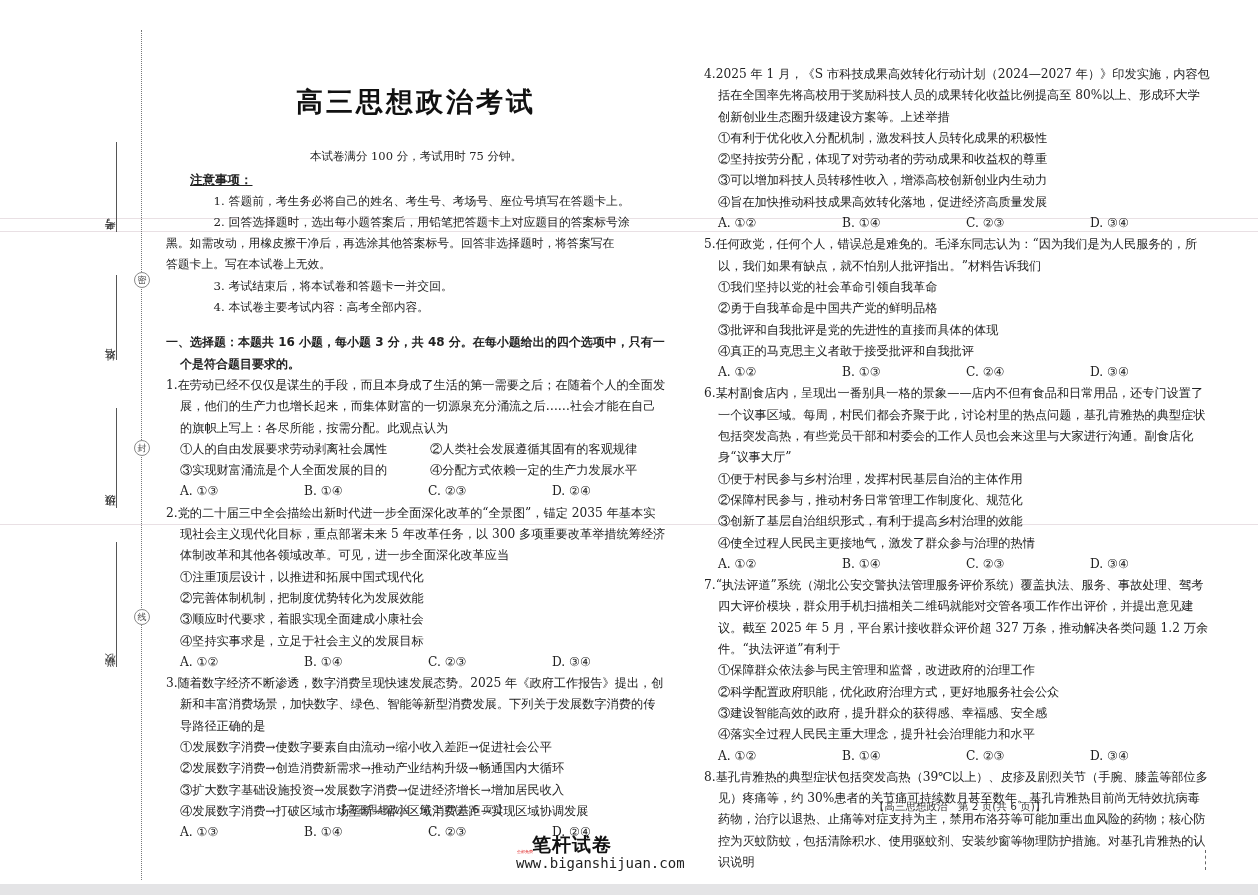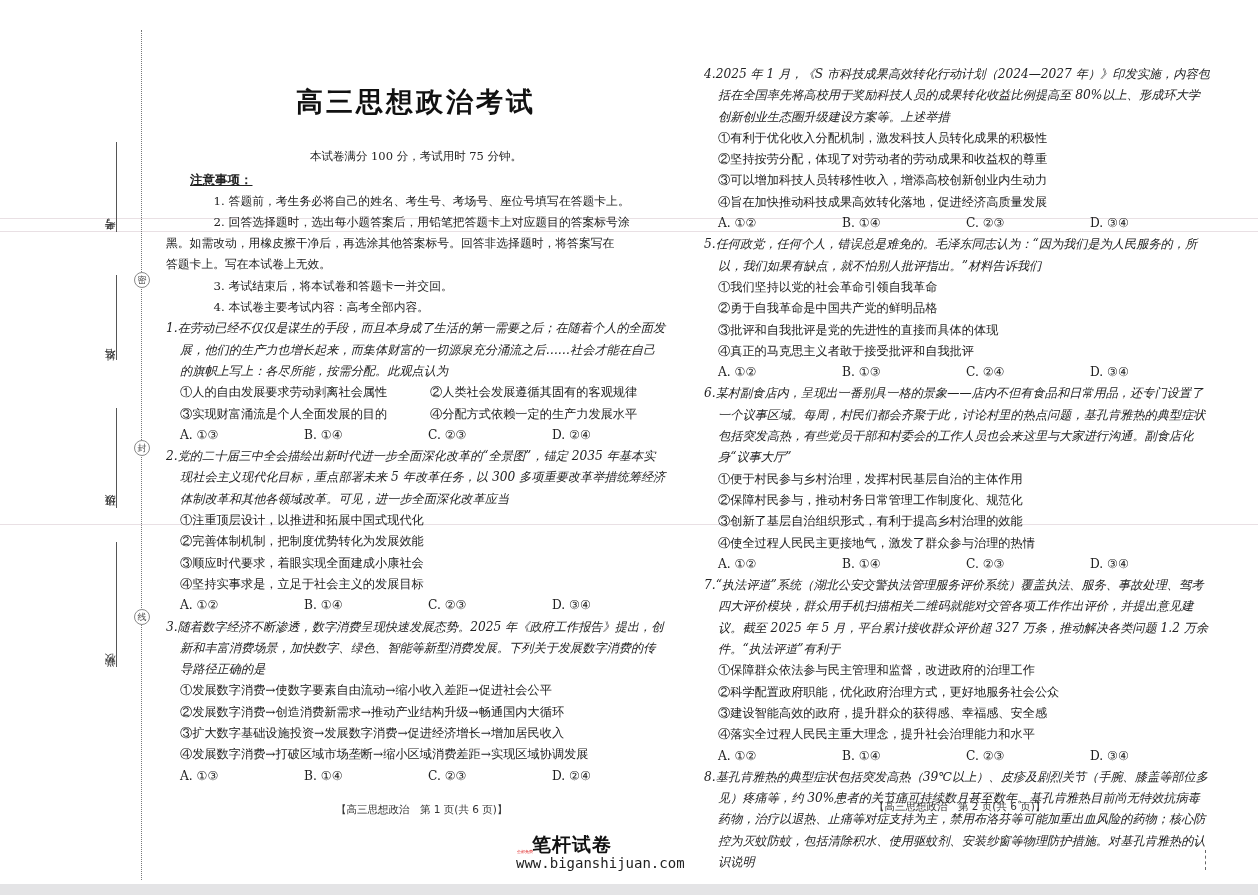--- a/index.html
+++ b/index.html
@@ -54,21 +54,21 @@
   }
   .notice-item { text-indent: 2em; padding-left: 24px; font-size: 11.8px; line-height: 21.3px; }
   .notice-item.flush { text-indent: 0; padding-left: 0; }
 
   .section-head {
     font-family: "DejaVu Sans", "Liberation Sans", sans-serif;
     font-weight: bold; font-size: 12px; margin-top: 14px;
     padding-left: 14px; text-indent: -14px;
   }
 
-  .q-stem { padding-left: 14px; text-indent: -14px; font-style: italic; }
+  .q-stem { padding-left: 14px; text-indent: -14px; }
   .q-stmt { padding-left: 14px; white-space: nowrap; }
   .stmt-grid { display: grid; grid-template-columns: 250px 250px; padding-left: 14px; }
   .answers { display: grid; grid-template-columns: 124px 124px 124px 124px; padding-left: 14px; }
 
   .footer {
     position: absolute; font-size: 10.5px; color: #333;
     font-family: "DejaVu Sans", "Liberation Sans", sans-serif;
   }
   .watermark-title {
     position: absolute; left: 532px; top: 832px;
@@ -110,20 +110,21 @@
   <div class="title">高三思想政治考试</div>
   <div class="subtitle">本试卷满分 100 分，考试用时 75 分钟。</div>
   <div class="notice-head">注意事项：</div>
   <div class="notice-item">1. 答题前，考生务必将自己的姓名、考生号、考场号、座位号填写在答题卡上。</div>
   <div class="notice-item">2. 回答选择题时，选出每小题答案后，用铅笔把答题卡上对应题目的答案标号涂</div>
   <div class="notice-item flush">黑。如需改动，用橡皮擦干净后，再选涂其他答案标号。回答非选择题时，将答案写在</div>
   <div class="notice-item flush">答题卡上。写在本试卷上无效。</div>
   <div class="notice-item">3. 考试结束后，将本试卷和答题卡一并交回。</div>
   <div class="notice-item">4. 本试卷主要考试内容：高考全部内容。</div>
 
+  <div class="section-head">一、选择题：本题共 16 小题，每小题 3 分，共 48 分。在每小题给出的四个选项中，只有一个是符合题目要求的。</div>
 
   <div>
     <div class="q-stem"><span>1.</span><span>在劳动已经不仅仅是谋生的手段，而且本身成了生活的第一需要之后；在随着个人的全面发展，他们的生产力也增长起来，而集体财富的一切源泉充分涌流之后……社会才能在自己的旗帜上写上：各尽所能，按需分配。此观点认为</span></div>
     <div class="stmt-grid">
       <div>①人的自由发展要求劳动剥离社会属性</div>
       <div>②人类社会发展遵循其固有的客观规律</div>
       <div>③实现财富涌流是个人全面发展的目的</div>
       <div>④分配方式依赖一定的生产力发展水平</div>
     </div>
     <div class="answers">

